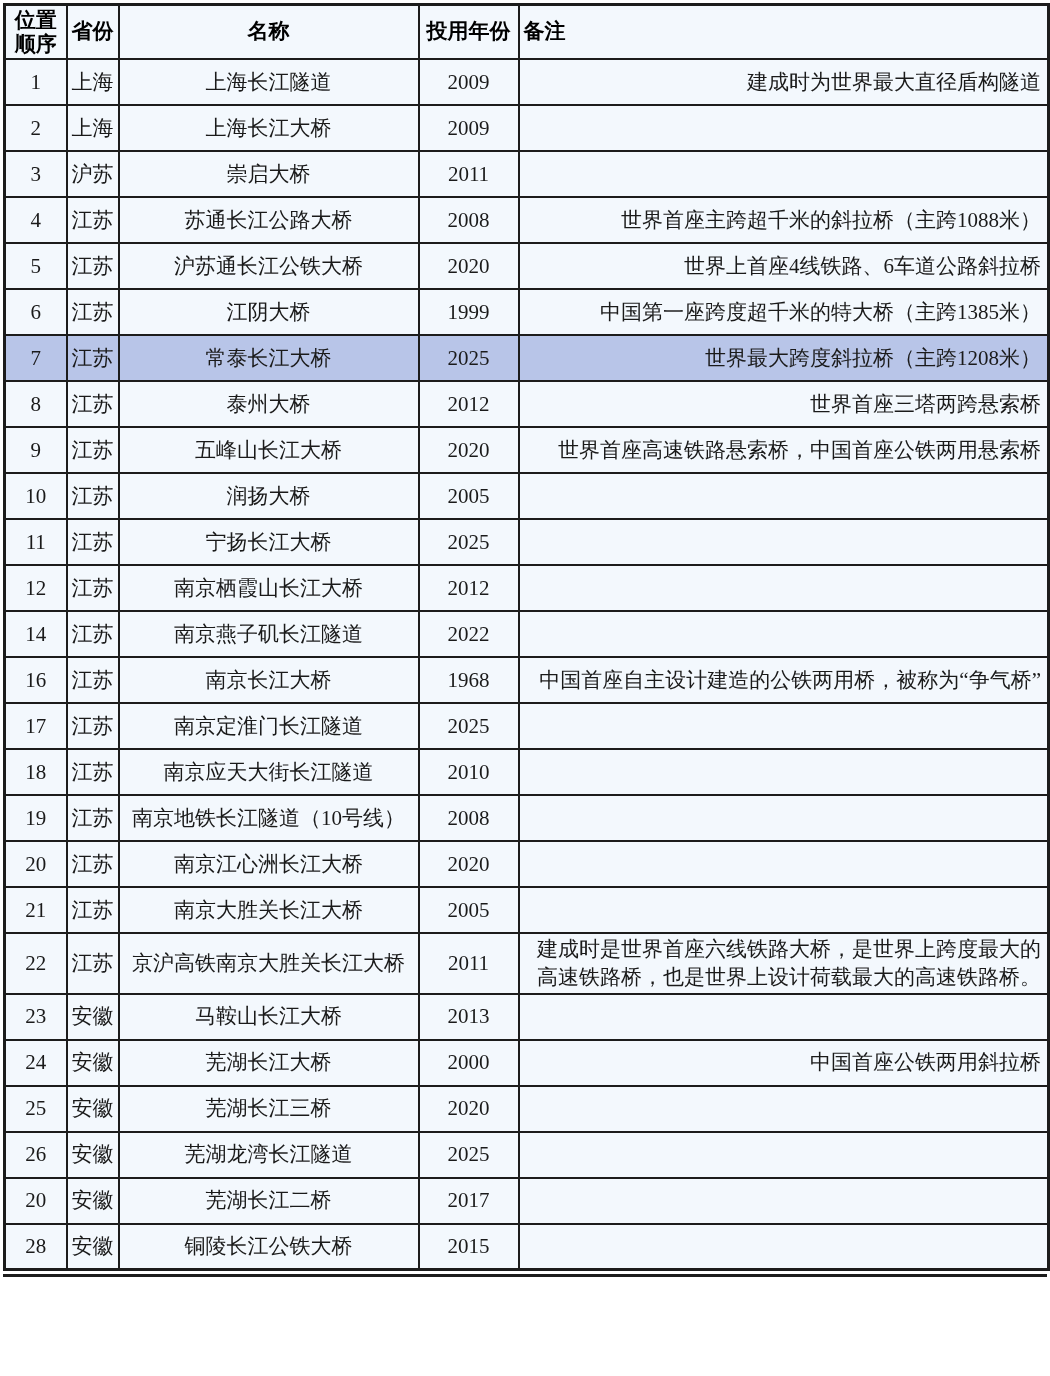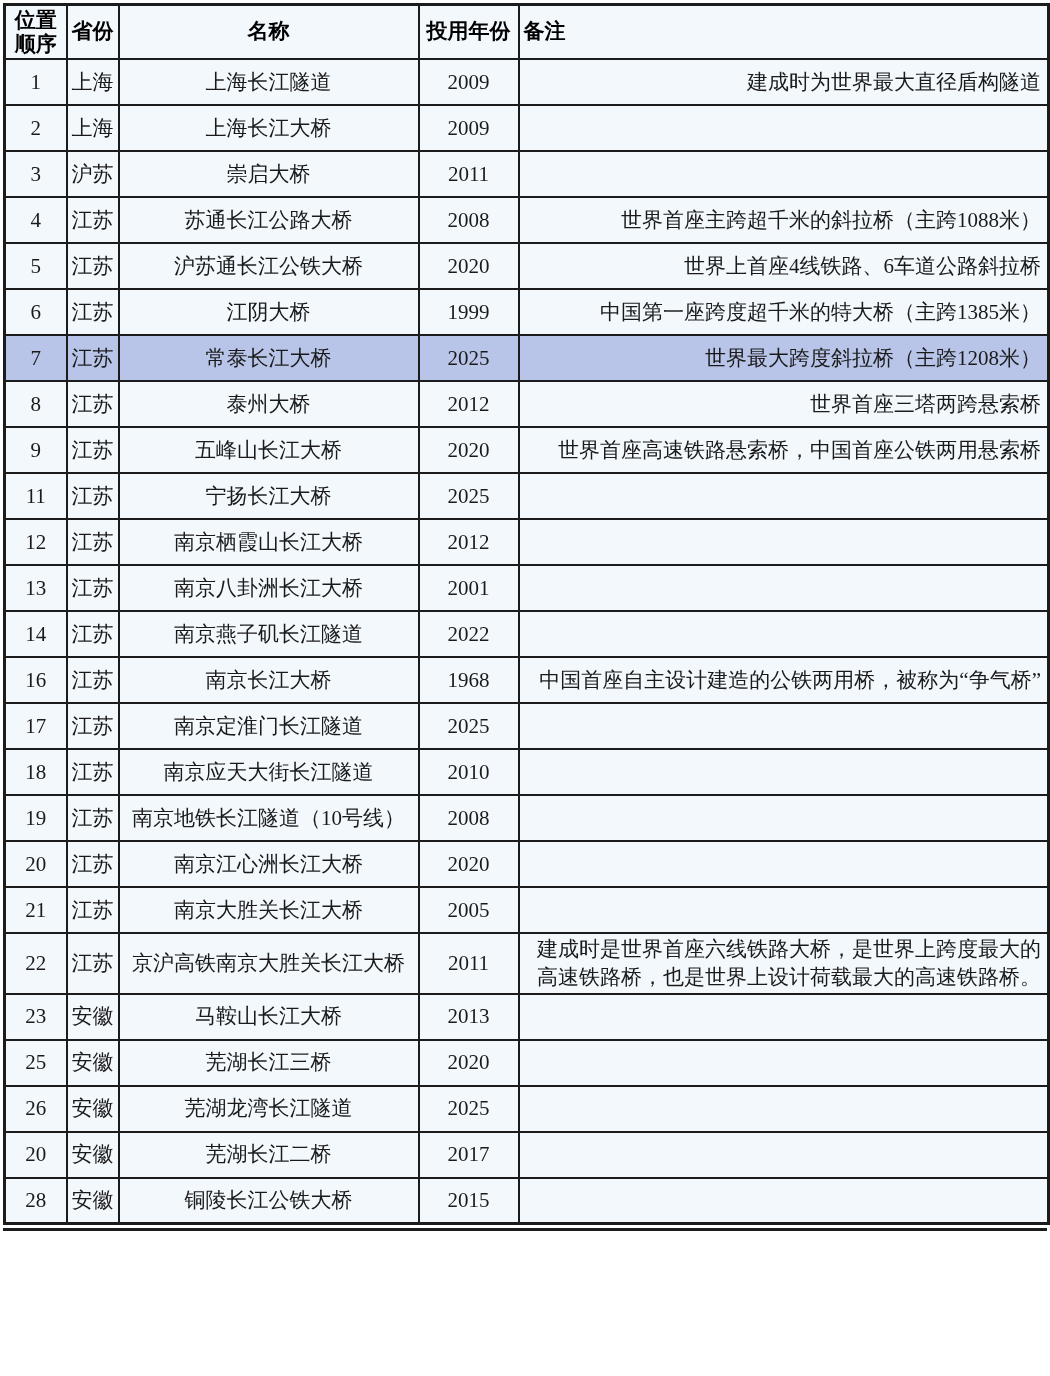--- a/index.html
+++ b/index.html
@@ -138,38 +138,38 @@
         <td class="cell-remark">世界首座三塔两跨悬索桥</td>
       </tr>
       <tr>
         <td class="cell-order">9</td>
         <td class="cell-province">江苏</td>
         <td class="cell-name">五峰山长江大桥</td>
         <td class="cell-year">2020</td>
         <td class="cell-remark">世界首座高速铁路悬索桥，中国首座公铁两用悬索桥</td>
       </tr>
       <tr>
+        <td class="cell-order">10</td>
+        <td class="cell-province">江苏</td>
+        <td class="cell-name">润扬大桥</td>
+        <td class="cell-year">2005</td>
+        <td class="cell-remark"></td>
+      </tr>
+      <tr>
         <td class="cell-order">11</td>
         <td class="cell-province">江苏</td>
         <td class="cell-name">宁扬长江大桥</td>
         <td class="cell-year">2025</td>
         <td class="cell-remark"></td>
       </tr>
       <tr>
         <td class="cell-order">12</td>
         <td class="cell-province">江苏</td>
         <td class="cell-name">南京栖霞山长江大桥</td>
         <td class="cell-year">2012</td>
-        <td class="cell-remark"></td>
-      </tr>
-      <tr>
-        <td class="cell-order">13</td>
-        <td class="cell-province">江苏</td>
-        <td class="cell-name">南京八卦洲长江大桥</td>
-        <td class="cell-year">2001</td>
         <td class="cell-remark"></td>
       </tr>
       <tr>
         <td class="cell-order">14</td>
         <td class="cell-province">江苏</td>
         <td class="cell-name">南京燕子矶长江隧道</td>
         <td class="cell-year">2022</td>
         <td class="cell-remark"></td>
       </tr>
       <tr>
@@ -220,20 +220,27 @@
         <td class="cell-name">京沪高铁南京大胜关长江大桥</td>
         <td class="cell-year">2011</td>
         <td class="cell-remark">建成时是世界首座六线铁路大桥，是世界上跨度最大的高速铁路桥，也是世界上设计荷载最大的高速铁路桥。</td>
       </tr>
       <tr>
         <td class="cell-order">23</td>
         <td class="cell-province">安徽</td>
         <td class="cell-name">马鞍山长江大桥</td>
         <td class="cell-year">2013</td>
         <td class="cell-remark"></td>
+      </tr>
+      <tr>
+        <td class="cell-order">24</td>
+        <td class="cell-province">安徽</td>
+        <td class="cell-name">芜湖长江大桥</td>
+        <td class="cell-year">2000</td>
+        <td class="cell-remark">中国首座公铁两用斜拉桥</td>
       </tr>
       <tr>
         <td class="cell-order">25</td>
         <td class="cell-province">安徽</td>
         <td class="cell-name">芜湖长江三桥</td>
         <td class="cell-year">2020</td>
         <td class="cell-remark"></td>
       </tr>
       <tr>
         <td class="cell-order">26</td>

